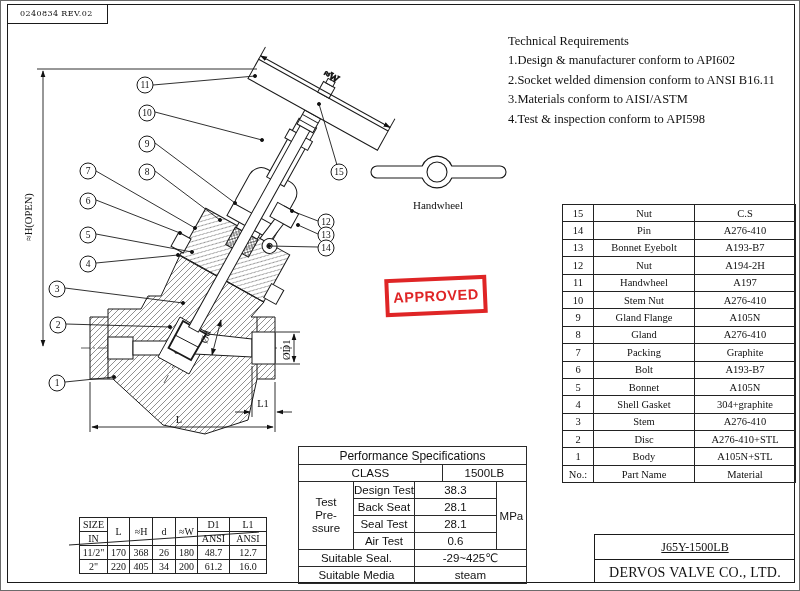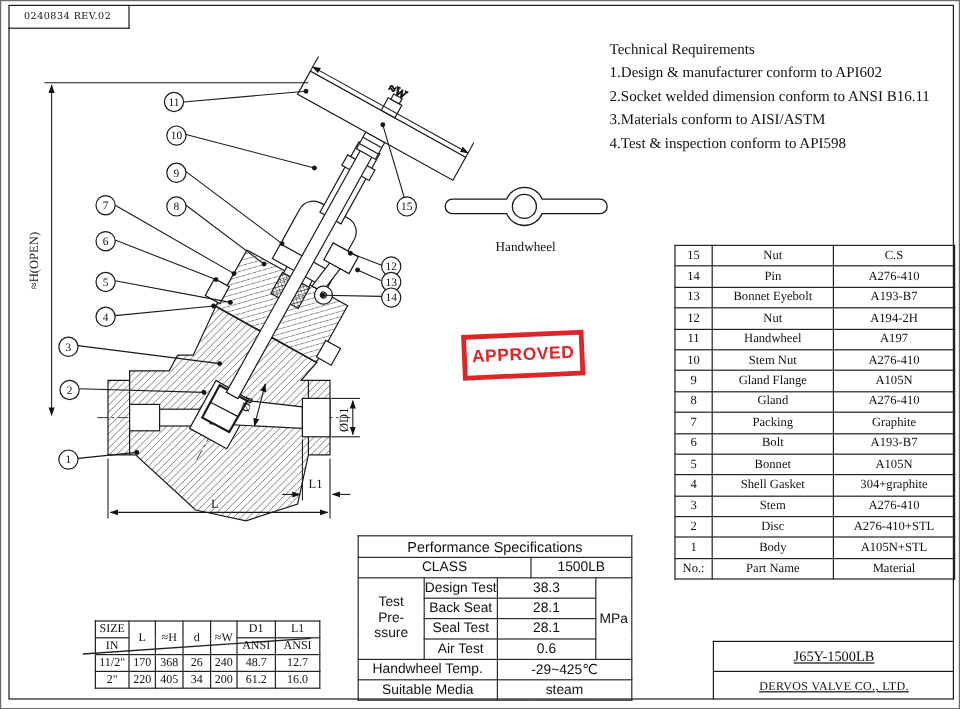--- a/index.html
+++ b/index.html
@@ -39,21 +39,21 @@
   #sizes td{font-size:10px;height:13px;line-height:10px;}
 
   #titleblock{
     left:593px;top:533px;width:201px;height:49px;box-sizing:border-box;
     border-top:1.2px solid #1a1a1a;border-left:1.2px solid #1a1a1a;
   }
   #tb-r1{display:flex;height:24px;border-bottom:1.2px solid #1a1a1a;}
   #tb-product{width:102px;border-right:1.2px solid #1a1a1a;font-size:13px;
     display:flex;align-items:center;justify-content:center;}
   #tb-model{flex:1;font-size:12px;display:flex;align-items:center;justify-content:center;text-decoration:underline;}
-  #tb-company{height:25px;font-size:10px;display:flex;align-items:center;justify-content:center;letter-spacing:.3px;text-decoration:underline;}
+  #tb-company{height:25px;font-size:14px;display:flex;align-items:center;justify-content:center;letter-spacing:.3px;}
 
   #stamp{
     left:384px;top:276px;width:94px;height:30px;border:4px solid #df2526;
     transform:rotate(-2.5deg);display:flex;align-items:center;justify-content:center;
     font-family:"Liberation Sans","DejaVu Sans",sans-serif;font-weight:bold;
     font-size:14.5px;letter-spacing:.5px;color:#df2526;background:#fff;z-index:5;
   }
 </style>
 </head>
 <body>
@@ -386,21 +386,21 @@
       </tr>
       <tr style="height:17px">
         <td>Seal Test</td>
         <td colspan="2">28.1</td>
       </tr>
       <tr style="height:17px">
         <td>Air Test</td>
         <td colspan="2">0.6</td>
       </tr>
       <tr style="height:17px">
-        <td colspan="2">Handwheel Temp.</td>
+        <td colspan="2">Suitable Seal.</td>
         <td colspan="3">-29~425℃</td>
       </tr>
       <tr style="height:17px">
         <td colspan="2">Suitable Media</td>
         <td colspan="3">steam</td>
       </tr>
     </tbody>
   </table>
 
   <table id="sizes" class="abs">
@@ -426,21 +426,21 @@
       <tr>
         <td>IN</td>
         <td>ANSI</td>
         <td>ANSI</td>
       </tr>
       <tr style="height:14px">
         <td>11/2"</td>
         <td>170</td>
         <td>368</td>
         <td>26</td>
-        <td>240</td>
+        <td>180</td>
         <td>48.7</td>
         <td>12.7</td>
       </tr>
       <tr style="height:14px">
         <td>2"</td>
         <td>220</td>
         <td>405</td>
         <td>34</td>
         <td>200</td>
         <td>61.2</td>

